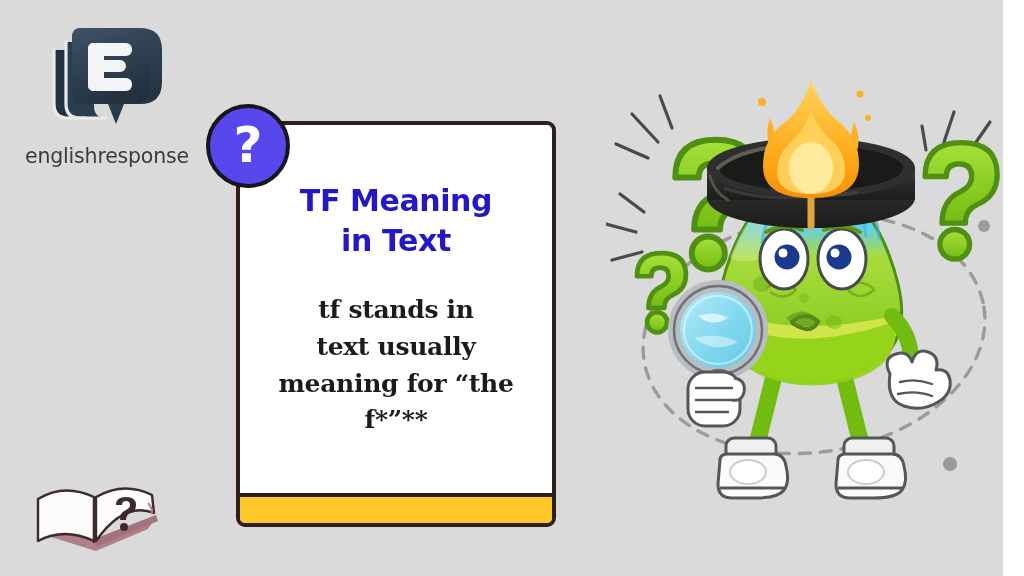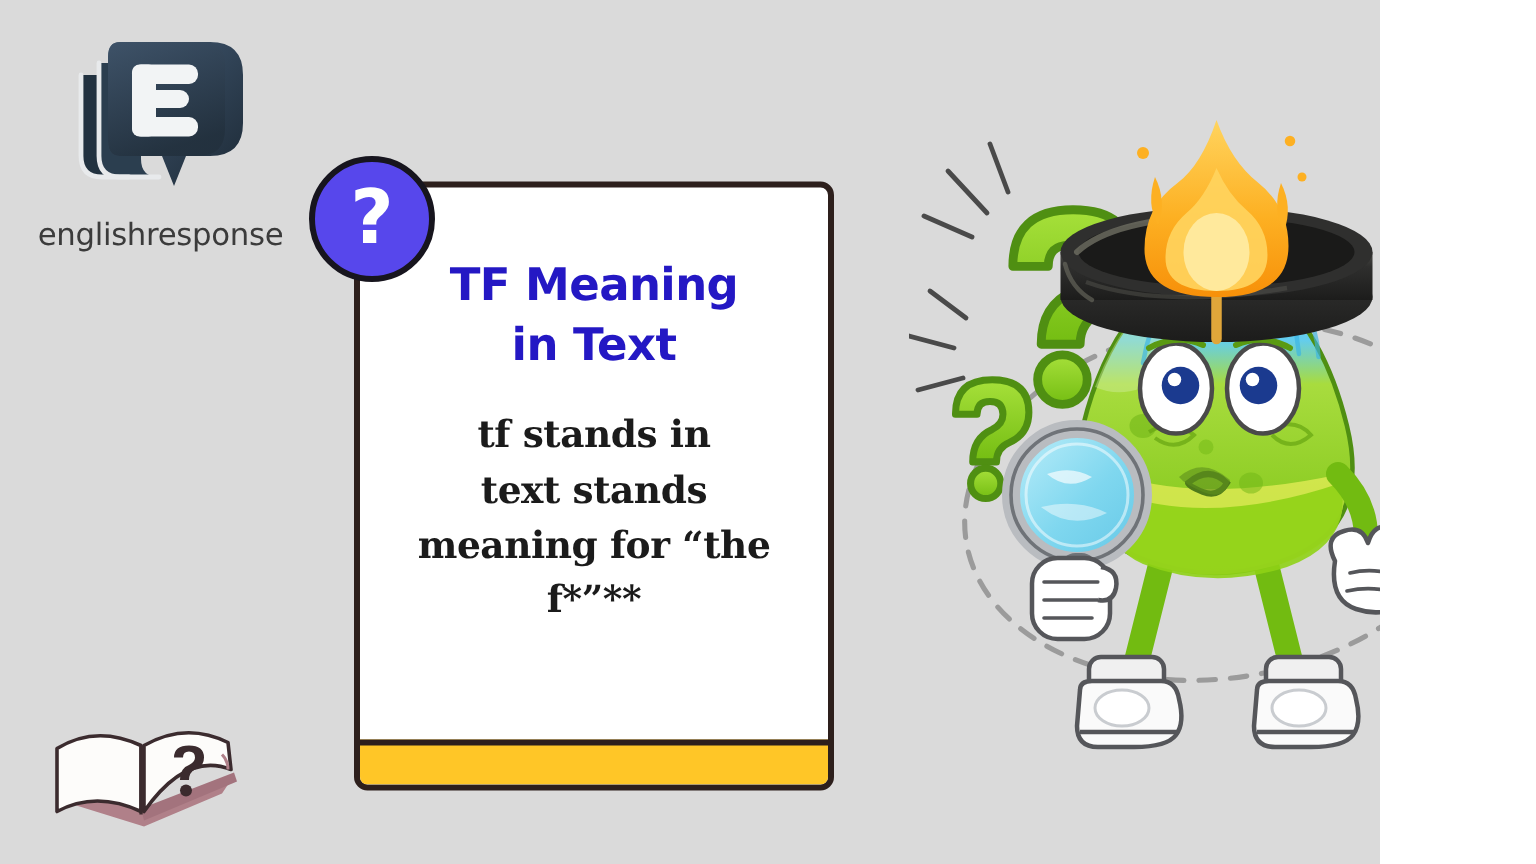--- a/index.html
+++ b/index.html
@@ -79,21 +79,21 @@
     box-sizing: border-box;
   }
   #card-title {
     font-family: "DejaVu Sans", sans-serif;
     font-weight: bold;
     font-size: 30px;
     line-height: 1.32;
     color: #2418c4;
     text-align: center;
     letter-spacing: -0.4px;
-    margin: 0;
+    margin: 10px;
   }
   #card-body {
     margin: 22px 0 0 0;
     font-family: "DejaVu Serif", serif;
     font-weight: bold;
     font-size: 25px;
     line-height: 1.47;
     color: #1b1b1b;
     text-align: center;
     letter-spacing: -0.3px;
@@ -139,21 +139,21 @@
     position: absolute;
     left: 606px;
     top: 76px;
     width: 410px;
     height: 452px;
   }
 </style>
 </head>
 <body>
 
-<div id="stage" style="width: 920px; height: 576px; background: rgb(218, 218, 218);">
+<div id="stage" style="width: 1003px; height: 576px; background: rgb(218, 218, 218);">
 
   <div id="brand">
     <div id="brand-mark">
       <svg viewBox="0 0 140 122" width="140" height="122" aria-hidden="true">
         <defs>
           <linearGradient id="bubGrad" x1="0" y1="0" x2="1" y2="1">
             <stop offset="0%" stop-color="#4a6074"></stop>
             <stop offset="45%" stop-color="#33465a"></stop>
             <stop offset="100%" stop-color="#1d2a36"></stop>
           </linearGradient>
@@ -204,21 +204,21 @@
   </div>
 
   <div id="card">
     <div id="card-inner">
       <h1 id="card-title">
         <span>TF Meaning</span><br>
         <span>in Text</span>
       </h1>
       <div id="card-body">
         <span>tf stands in</span><br>
-        <span>text stands</span><br>
+        <span>text usually</span><br>
         <span>meaning for “the</span><br>
         <span>f*”**</span>
       </div>
     </div>
     <div id="card-footer-bar"></div>
   </div>
 
   <div id="question-badge">
     <span id="question-badge-glyph">?</span>
   </div>

